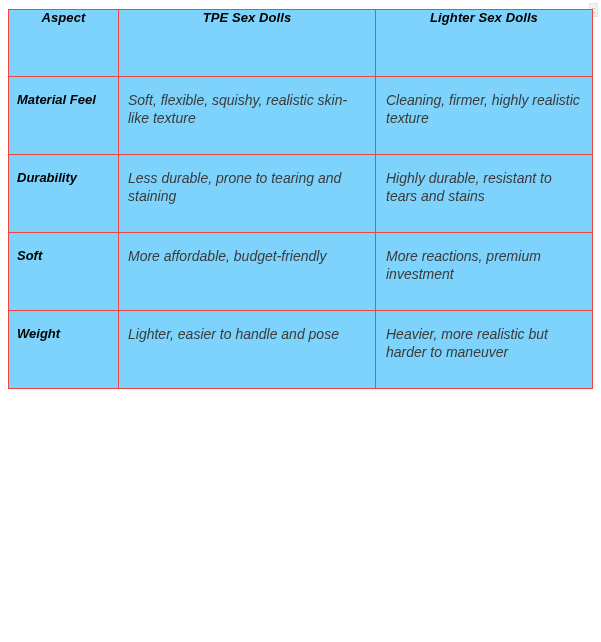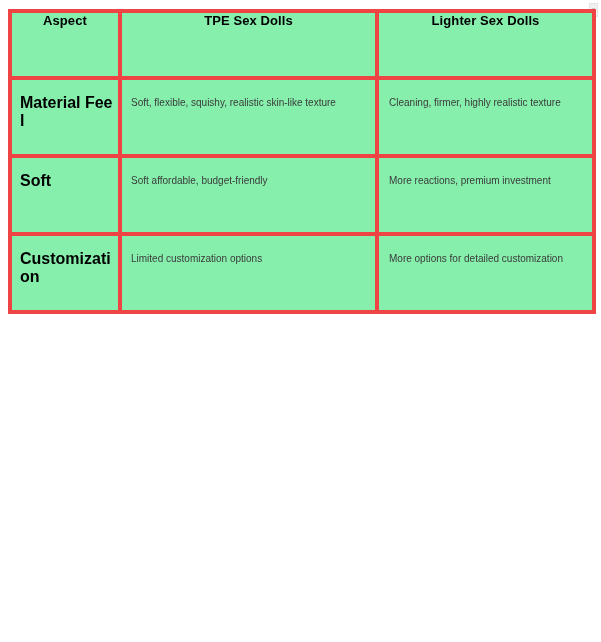--- a/index.html
+++ b/index.html
@@ -50,24 +50,25 @@
     left: 8px;
     top: 9px;
     width: 584px;
     border-collapse: collapse;
     table-layout: fixed;
     background: #ffffff;
   }
 
   table.compare td,
   table.compare th {
-    border: 4px solid #ef4444;
+    border: 1px solid #ef4444;
     vertical-align: top;
     box-sizing: border-box;
-    background: #86efac;
+    background: #7dd3fc;
+    font-style: italic;
   }
 
   
   col.c-aspect   { width: 110px; }
   col.c-tpe      { width: 257px; }
   col.c-silicone { width: 217px; }
 
   
   thead th {
     height: 67px;
@@ -79,29 +80,29 @@
     letter-spacing: 0.1px;
     padding: 0 6px;
   }
 
   
   tbody tr { height: 78px; }
 
   tbody td {
     height: 78px;
     padding: 14px 9px 6px 9px;
-    font-size: 10px;
+    font-size: 14px;
     line-height: 18px;
     color: #3b3b3b;
   }
 
   tbody td.aspect-cell {
     font-weight: bold;
     color: #000000;
-    font-size: 16px;
+    font-size: 13px;
     padding-left: 8px;
     padding-right: 2px;
     word-break: break-all;
     overflow-wrap: anywhere;
   }
 
   tbody td.value-cell {
     font-weight: normal;
   }
   tbody td.tpe-cell  { padding-left: 9px; }
@@ -128,32 +129,37 @@
       </tr>
     </thead>
     <tbody>
 
       <tr>
         <td class="aspect-cell">Material Feel</td>
         <td class="value-cell tpe-cell">Soft, flexible, squishy, realistic skin-like texture</td>
         <td class="value-cell sil-cell">Cleaning, firmer, highly realistic texture</td>
       </tr>
 
+      <tr>
+        <td class="aspect-cell">Durability</td>
+        <td class="value-cell tpe-cell">Less durable, prone to tearing and staining</td>
+        <td class="value-cell sil-cell">Highly durable, resistant to tears and stains</td>
+      </tr>
 
 
       <tr>
         <td class="aspect-cell">Soft</td>
-        <td class="value-cell tpe-cell">Soft affordable, budget-friendly</td>
+        <td class="value-cell tpe-cell">More affordable, budget-friendly</td>
         <td class="value-cell sil-cell">More reactions, premium investment</td>
       </tr>
 
+      <tr>
+        <td class="aspect-cell">Weight</td>
+        <td class="value-cell tpe-cell">Lighter, easier to handle and pose</td>
+        <td class="value-cell sil-cell">Heavier, more realistic but harder to maneuver</td>
+      </tr>
 
 
-      <tr>
-        <td class="aspect-cell">Customization</td>
-        <td class="value-cell tpe-cell">Limited customization options</td>
-        <td class="value-cell sil-cell">More options for detailed customization</td>
-      </tr>
 
     </tbody>
   </table>
 
 </div>
 
 </body></html>

